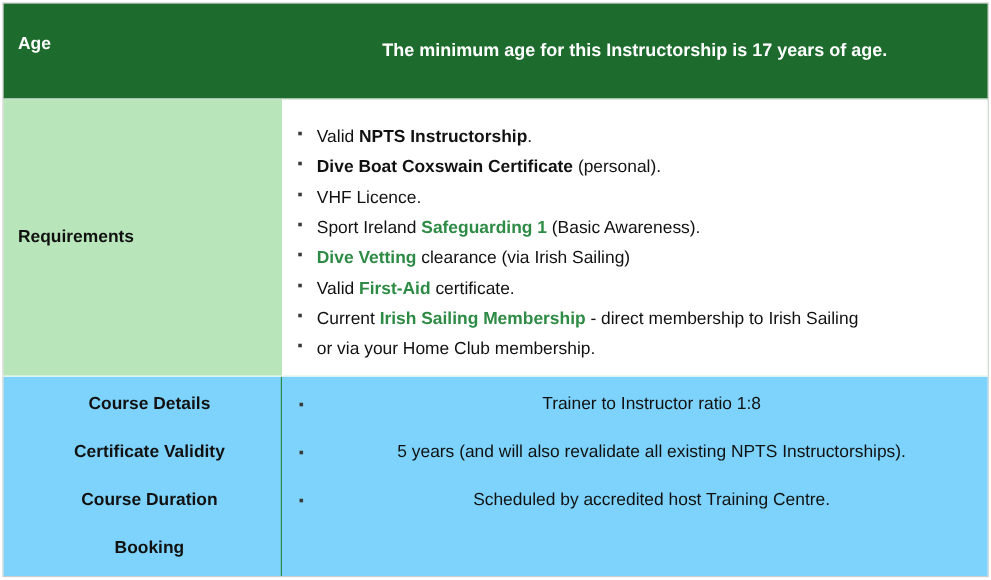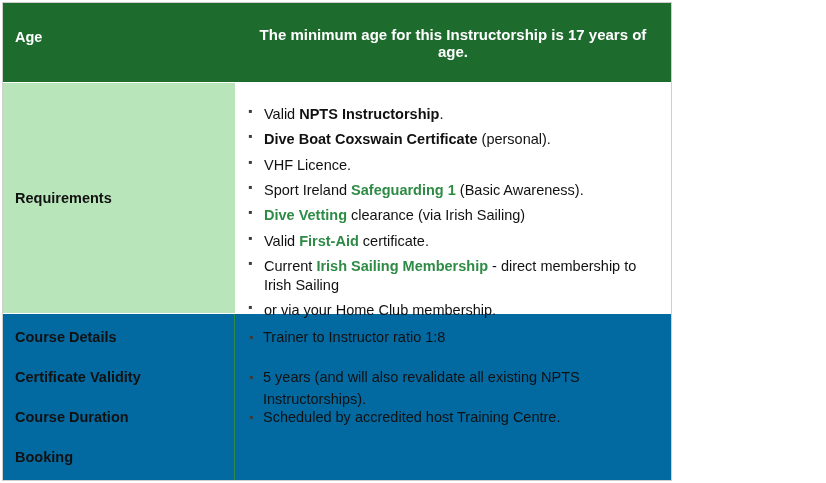--- a/index.html
+++ b/index.html
@@ -8,21 +8,21 @@
     background: #ffffff;
   }
   body {
     font-family: "Liberation Sans", sans-serif;
     width: 826px;
     height: 483px;
     overflow: hidden;
   }
 
   .table-wrap {
-    width: 670px;
+    width: 822px;
     height: 479px;
     margin: 2px;
     box-sizing: border-box;
     border: 1px solid #cfcfcf;
     display: flex;
     flex-direction: column;
     background: #ffffff;
   }
 
   .row {
@@ -106,21 +106,22 @@
     top: -1px;
     color: #3a3a3a;
     font-size: 12px;
   }
   .hl { color: #2e8b45; font-weight: bold; }
 
   
   .details {
     flex: 1 1 auto;
     display: flex;
-    background: #0369a1;
+    background: #7dd3fc;
+    text-align: center;
   }
   .details-labels {
     box-sizing: border-box;
     width: 232px;
     flex: 0 0 232px;
     border-right: 1px solid #2e8b45;
     padding: 12px 0 0 12px;
   }
   .details-values {
     box-sizing: border-box;

